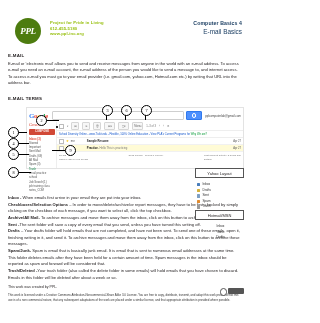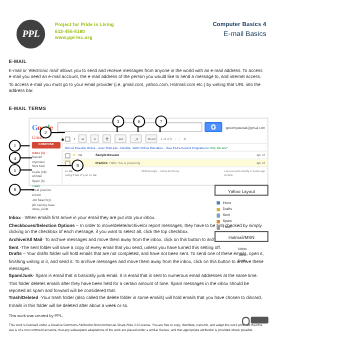--- a/index.html
+++ b/index.html
@@ -7,21 +7,21 @@
     width:250px;height:323px;background:#ffffff;
     font-family:"Liberation Sans", sans-serif;
     color:#231f20;overflow:hidden;position:relative;
   }
   .page{position:relative;width:250px;height:323px;}
 
   
   .header{display:flex;align-items:flex-start;padding:16px 6px 0 6px;}
   .logo-wrap{width:44px;display:flex;justify-content:center;padding-top:2px;}
   .logo{
-    width:26px;height:26px;border-radius:50%;background:#404040;
+    width:26px;height:26px;border-radius:50%;background:#4d7c0f;
     display:flex;align-items:center;justify-content:center;
   }
   .logo span{
     color:#ffffff;font-style:italic;font-weight:bold;font-size:9px;
     letter-spacing:-0.3px;font-family:"Liberation Serif", serif;
   }
   .org{padding-top:4px;line-height:1.35;}
   .org div{font-size:4.2px;color:#97bf0d;font-weight:bold;letter-spacing:.1px;}
   .title-block{margin-left:auto;text-align:right;padding-top:4px;padding-right:2px;}
   .title-block .t1{font-size:5.2px;font-weight:bold;color:#1c3f63;letter-spacing:.1px;}

